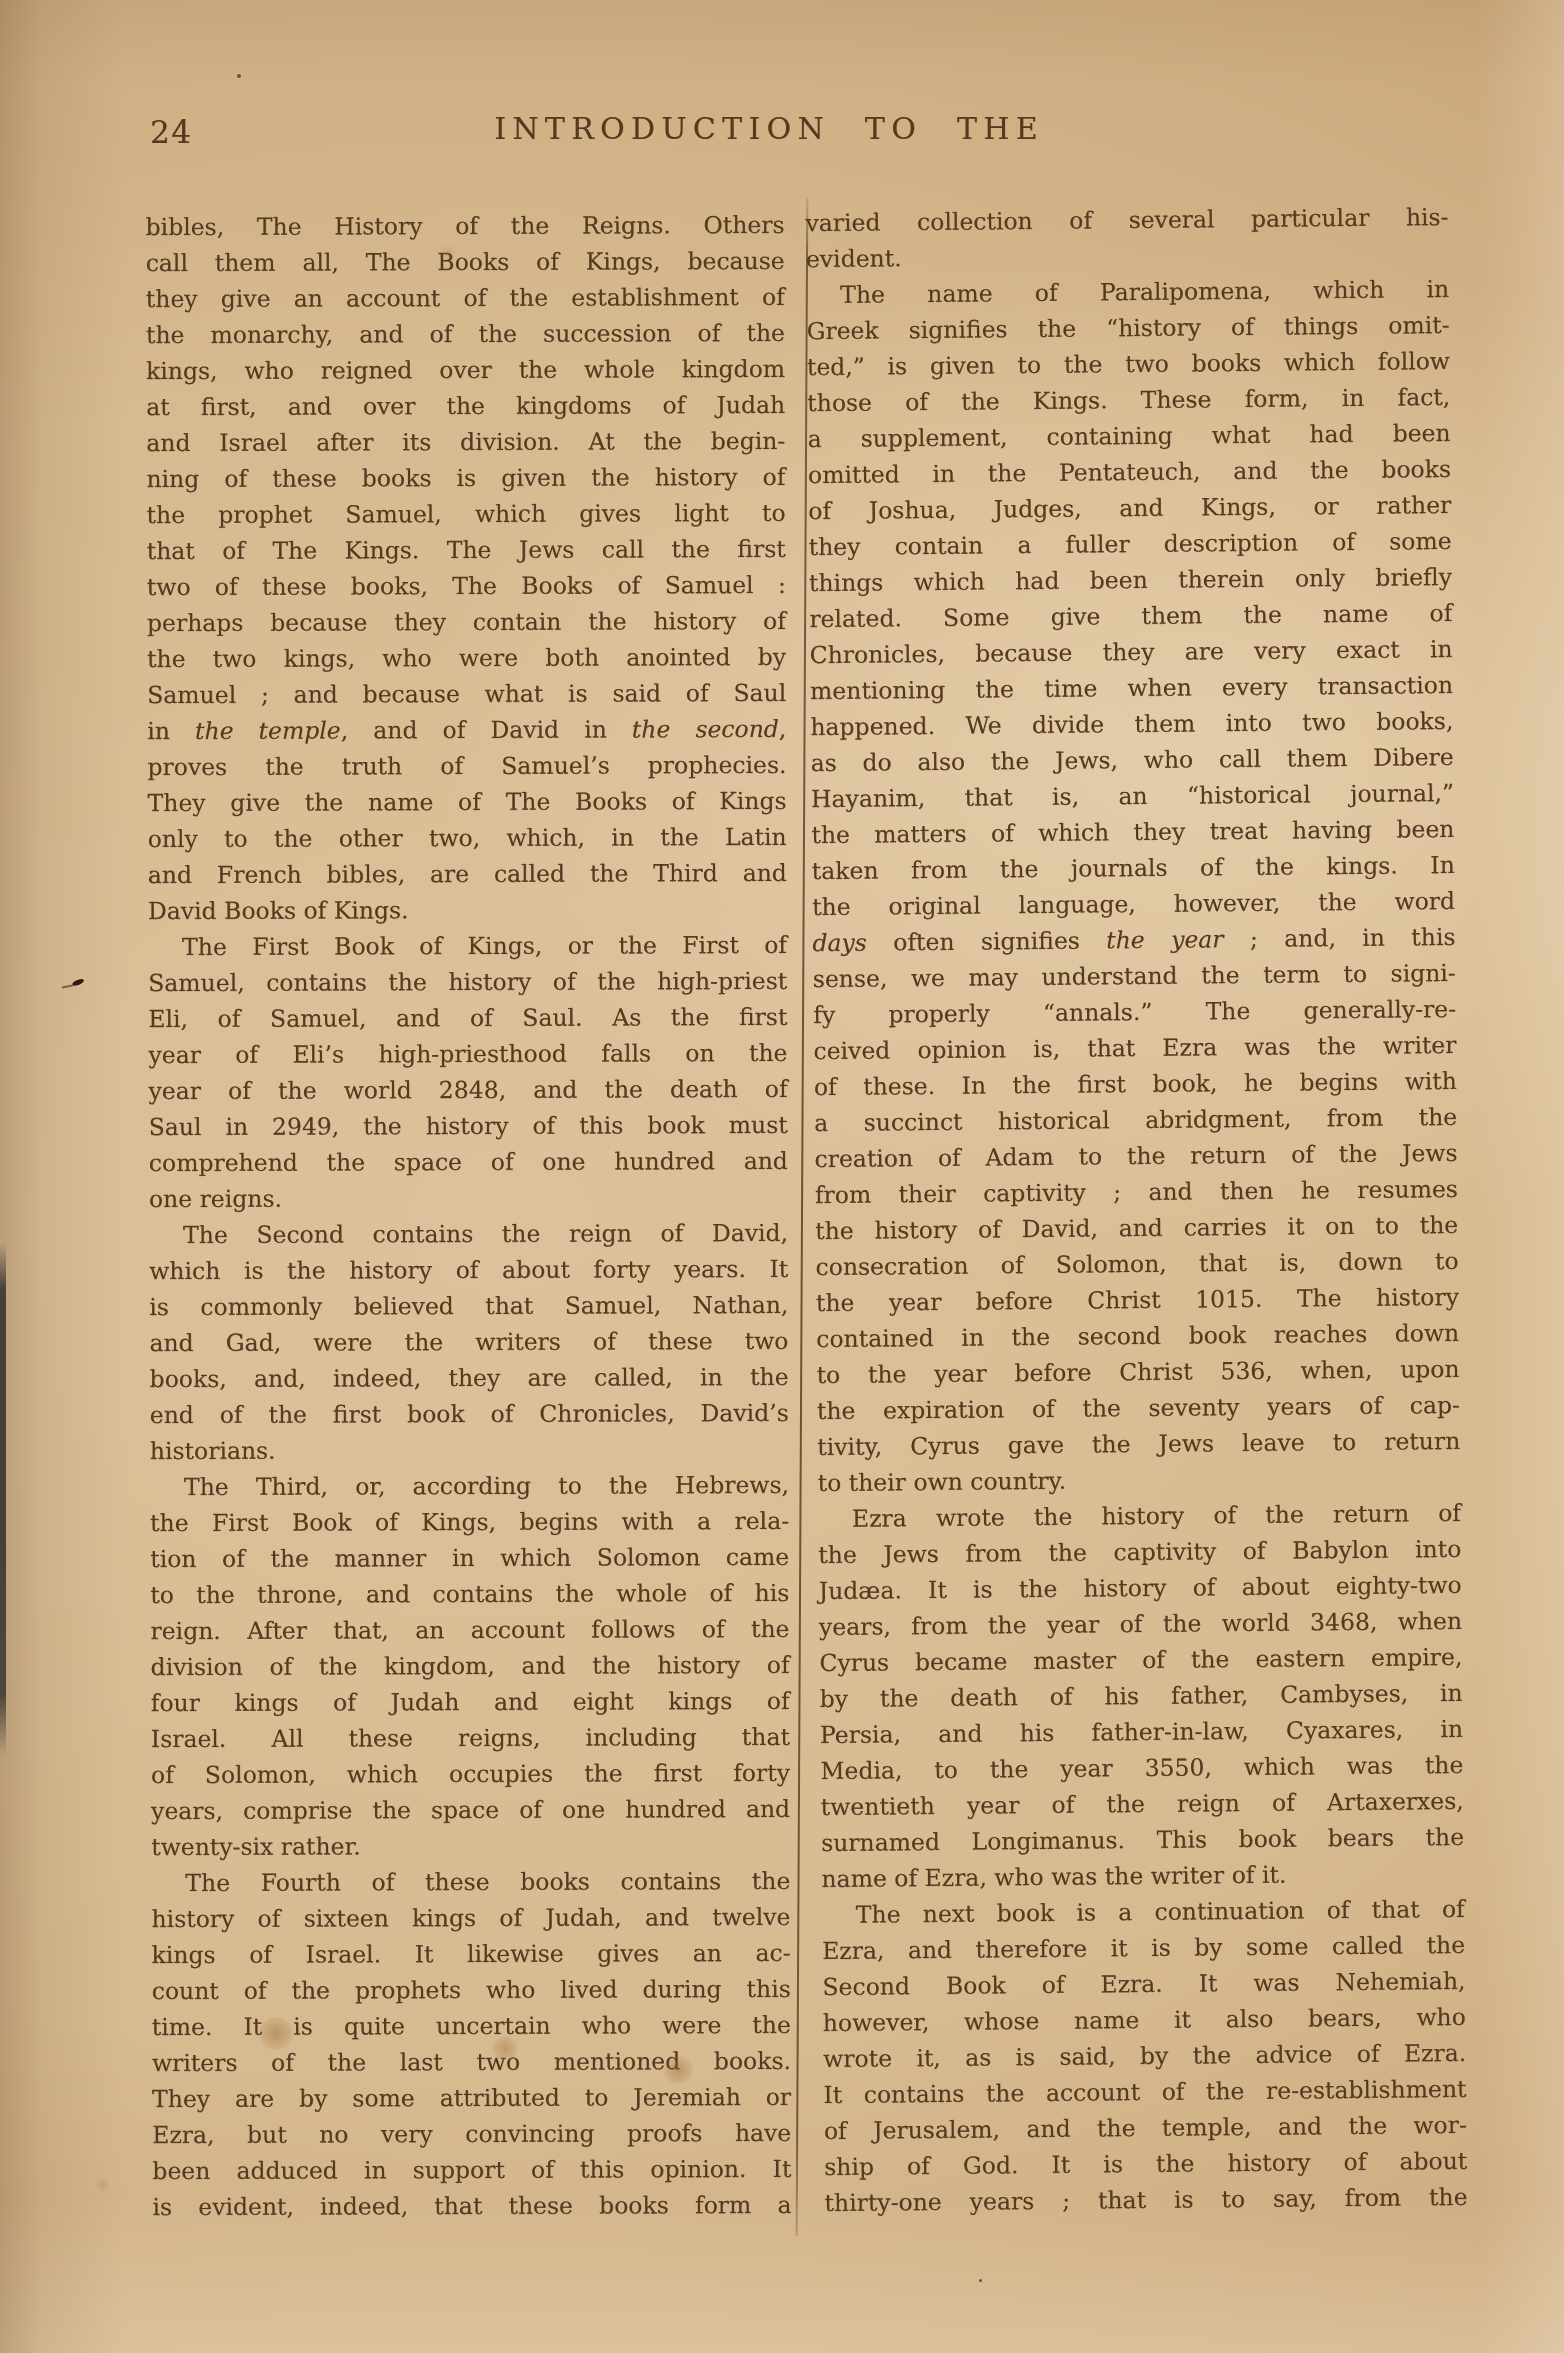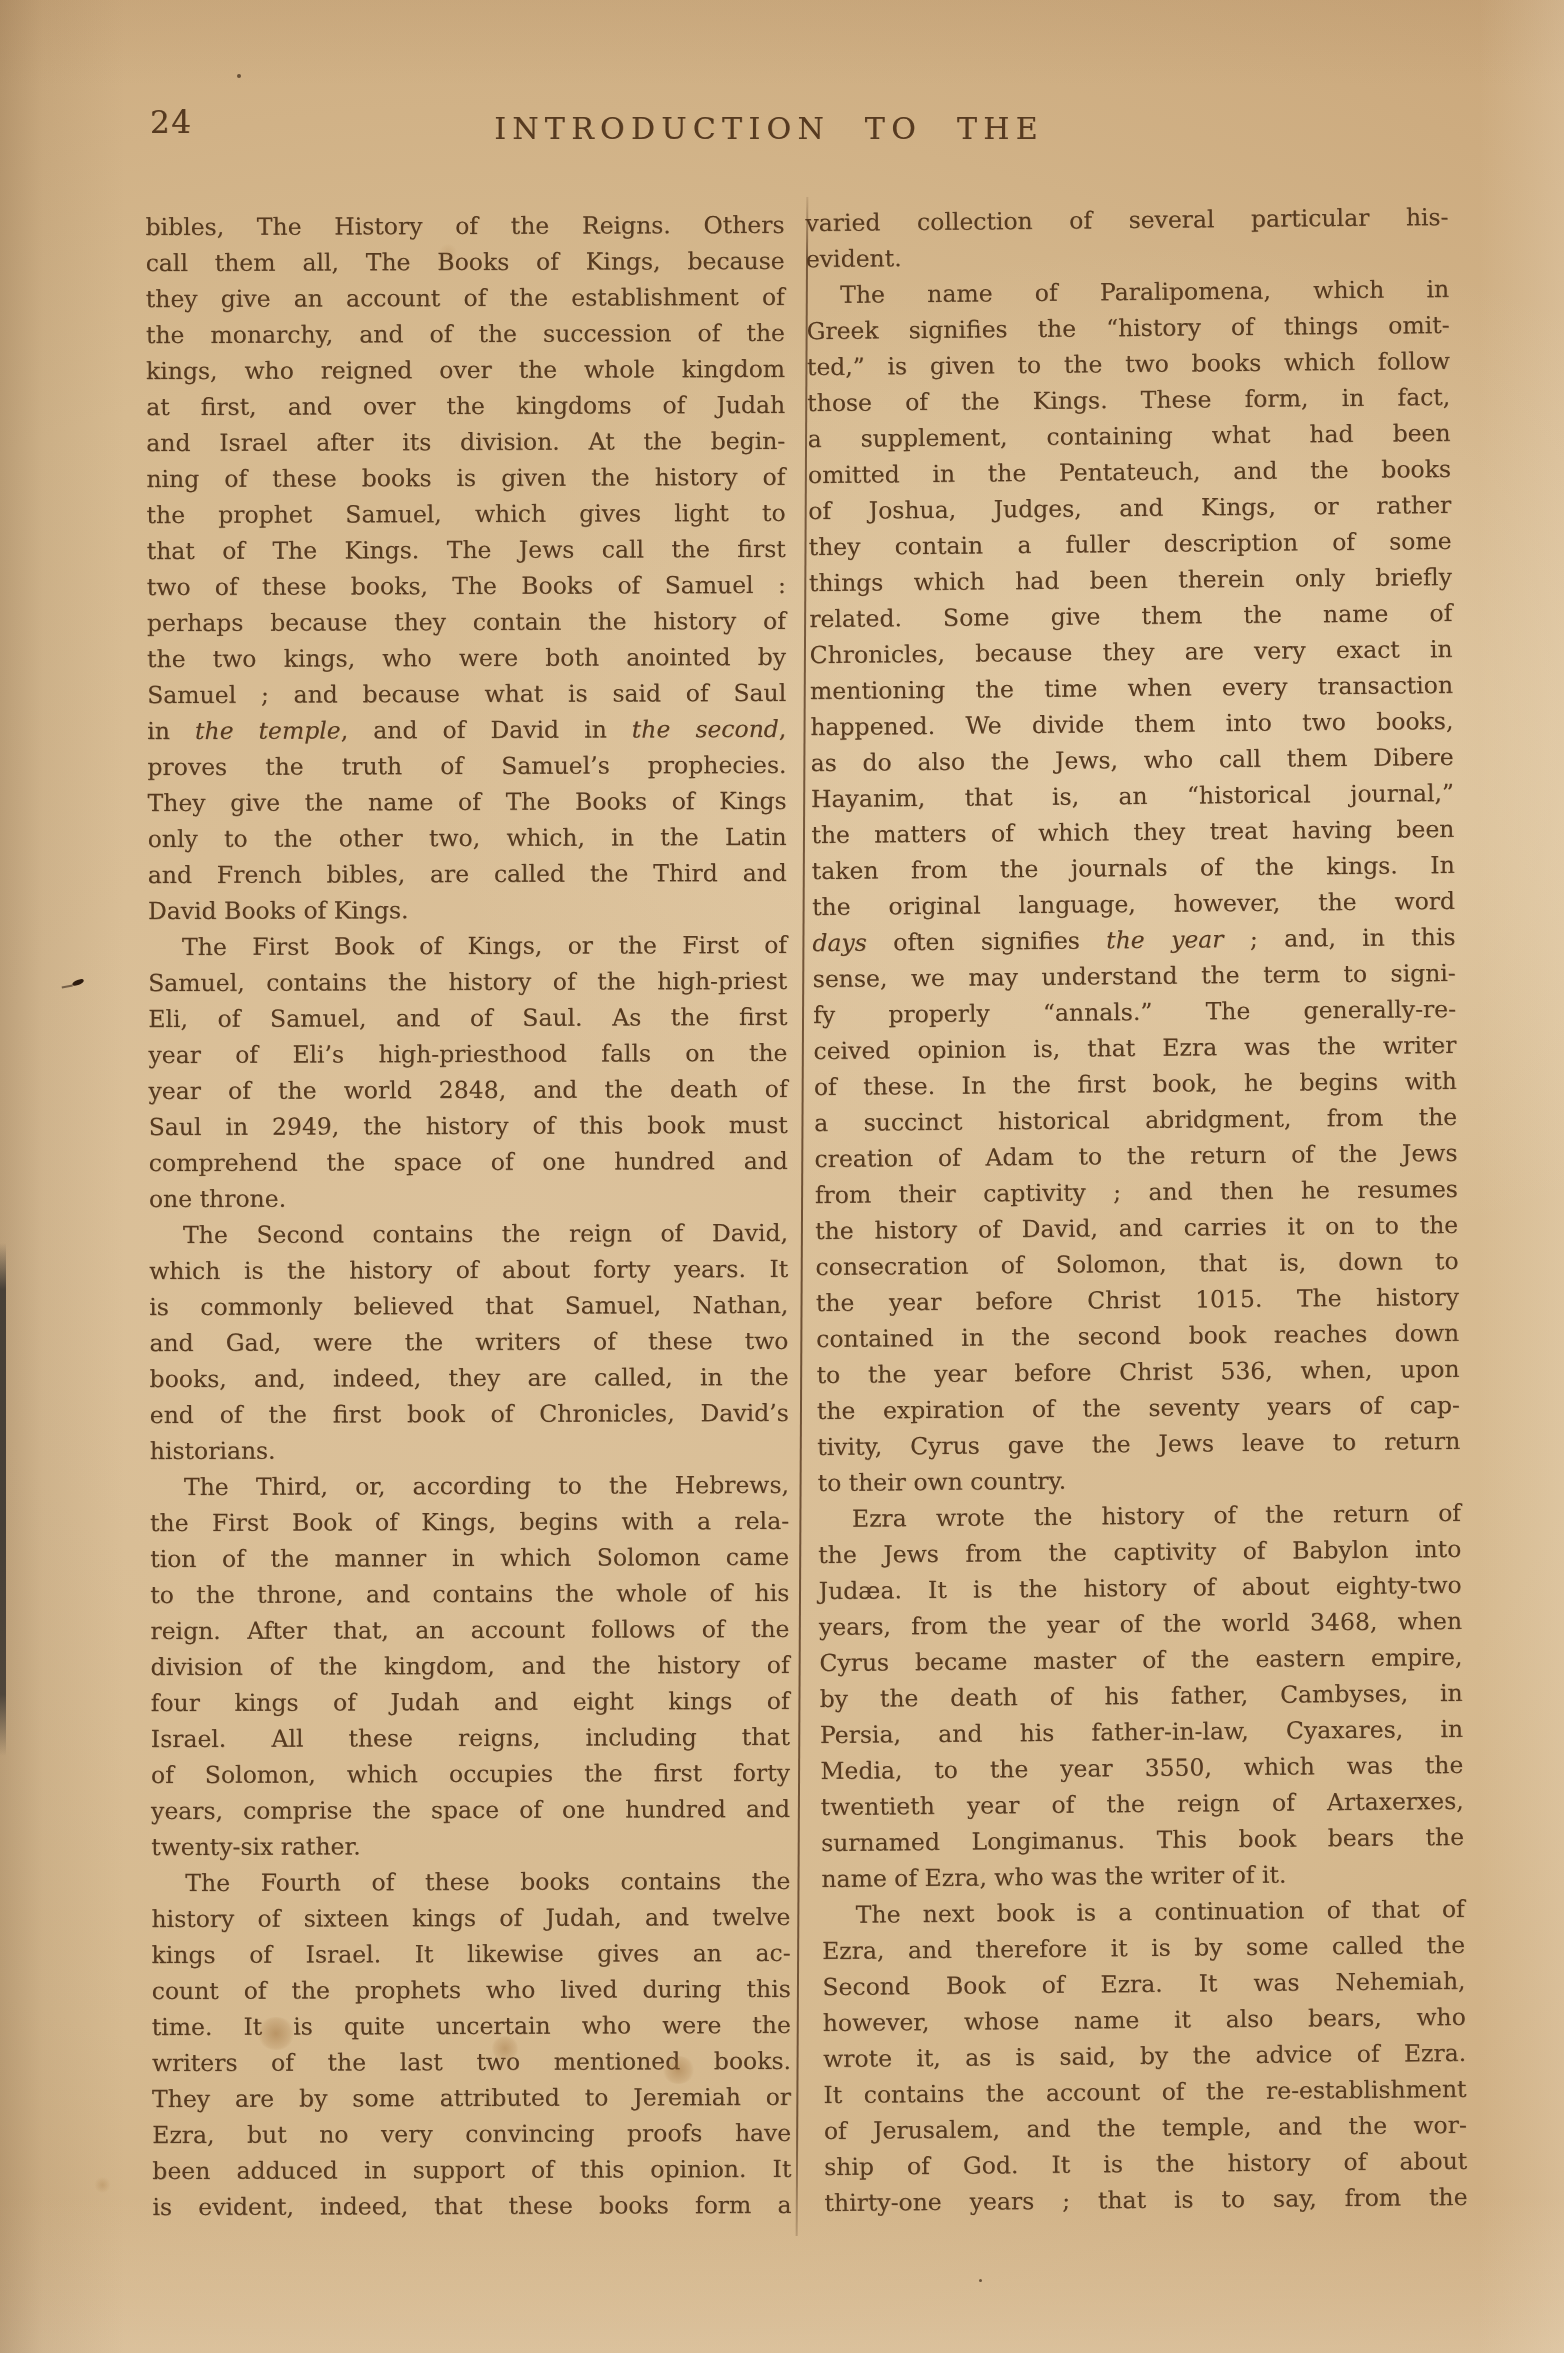--- a/index.html
+++ b/index.html
@@ -12,21 +12,21 @@
     position:absolute;inset:0;
     background:
       radial-gradient(1174px 782px at 76% 32%, rgba(240,222,192,0.50), rgba(0,0,0,0) 65%),
       linear-gradient(90deg, rgba(110,78,46,0.28) 0px, rgba(110,78,46,0.10) 43px, rgba(0,0,0,0) 125px),
       linear-gradient(270deg, rgba(238,222,196,0.30) 0px, rgba(0,0,0,0) 86px),
       linear-gradient(180deg, rgba(140,100,62,0.10) 0px, rgba(0,0,0,0) 86px),
       linear-gradient(0deg, rgba(233,214,184,0.45) 0px, rgba(0,0,0,0) 156px),
       radial-gradient(2034px 1565px at 32% 52%, #dcc29c 0%, #d6ba90 55%, #c8a477 100%);
   }
   .pageno{
-    position:absolute;left:150px;top:107px;
+    position:absolute;left:150px;top:117px;
     font-size:31px;line-height:1;letter-spacing:1.6px;color:var(--ink,#563a20);
     text-shadow:0.4px 0.4px 0.6px rgba(70,45,24,0.45);
   }
   .running-title{
     position:absolute;left:-27px;right:0;top:114px;text-align:center;
     font-size:30px;line-height:1;letter-spacing:6.3px;word-spacing:19px;
     color:var(--ink,#4d311a);
     text-shadow:0.4px 0.4px 0.6px rgba(70,45,24,0.45);
   }
   .col{
@@ -102,21 +102,21 @@
       <div class="line"><span>only to the other two, which, in the Latin</span></div>
       <div class="line"><span>and French bibles, are called the Third and</span></div>
       <div class="line end"><span>David Books of Kings.</span></div>
       <div class="line indent"><span>The First Book of Kings, or the First of</span></div>
       <div class="line"><span>Samuel, contains the history of the high-priest</span></div>
       <div class="line"><span>Eli, of Samuel, and of Saul.  As the first</span></div>
       <div class="line"><span>year of Eli’s high-priesthood falls on the</span></div>
       <div class="line"><span>year of the world 2848, and the death of</span></div>
       <div class="line"><span>Saul in 2949, the history of this book must</span></div>
       <div class="line"><span>comprehend the space of one hundred and</span></div>
-      <div class="line end"><span>one throne.</span></div>
+      <div class="line end"><span>one reigns.</span></div>
       <div class="line indent"><span>The Second contains the reign of David,</span></div>
       <div class="line"><span>which is the history of about forty years.  It</span></div>
       <div class="line"><span>is commonly believed that Samuel, Nathan,</span></div>
       <div class="line"><span>and Gad, were the writers of these two</span></div>
       <div class="line"><span>books, and, indeed, they are called, in the</span></div>
       <div class="line"><span>end of the first book of Chronicles, David’s</span></div>
       <div class="line end"><span>historians.</span></div>
       <div class="line indent"><span>The Third, or, according to the Hebrews,</span></div>
       <div class="line"><span>the First Book of Kings, begins with a rela-</span></div>
       <div class="line"><span>tion of the manner in which Solomon came</span></div>

